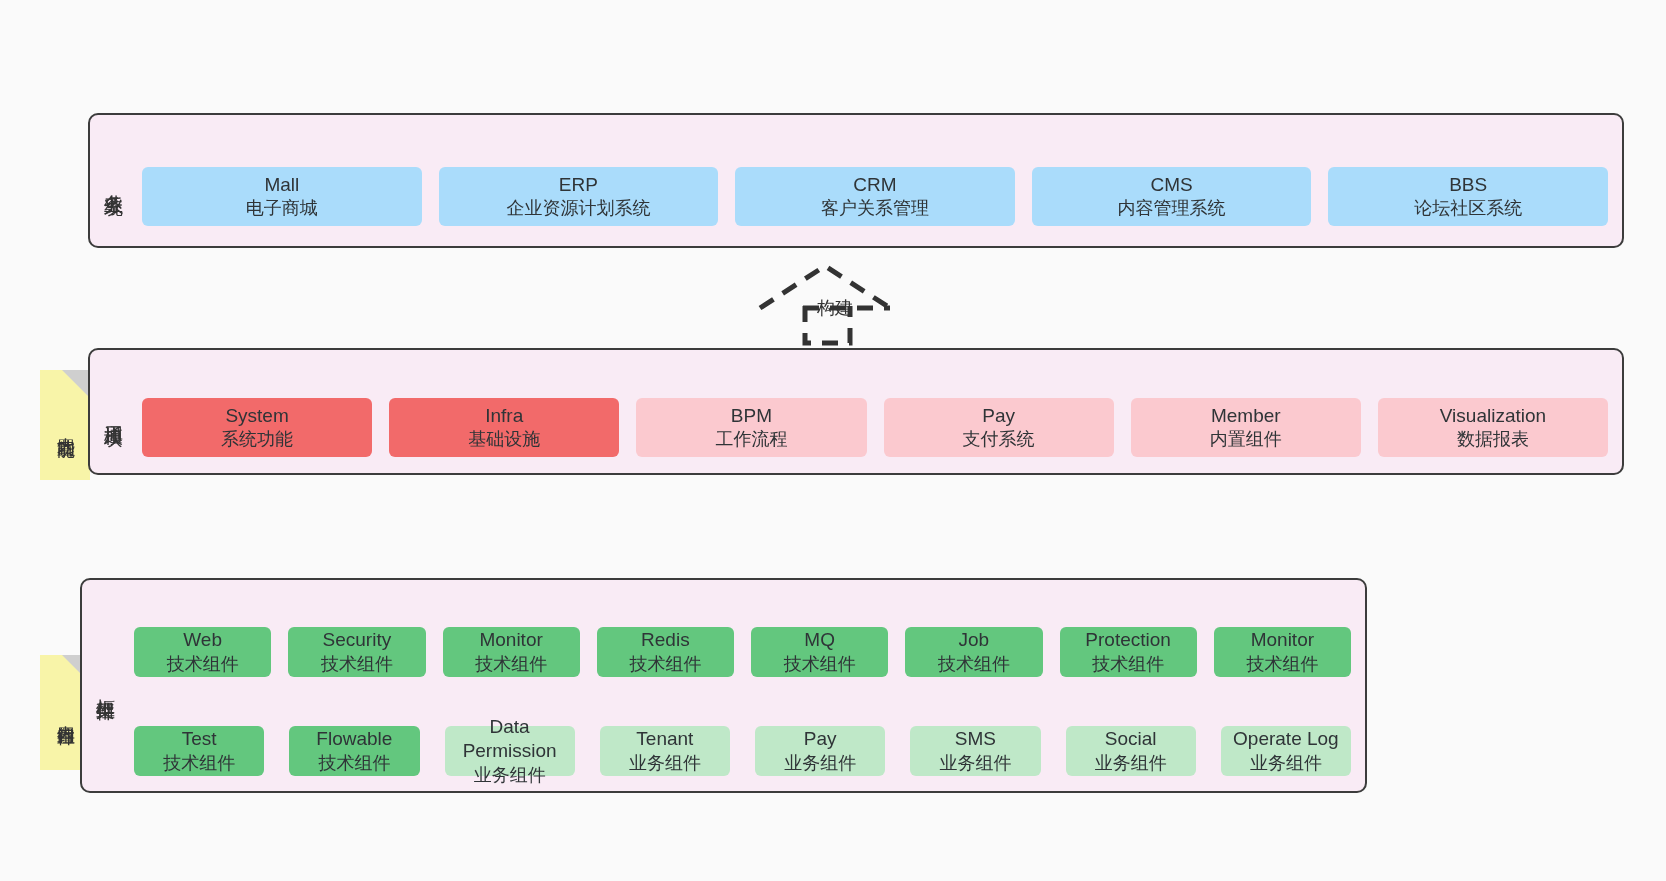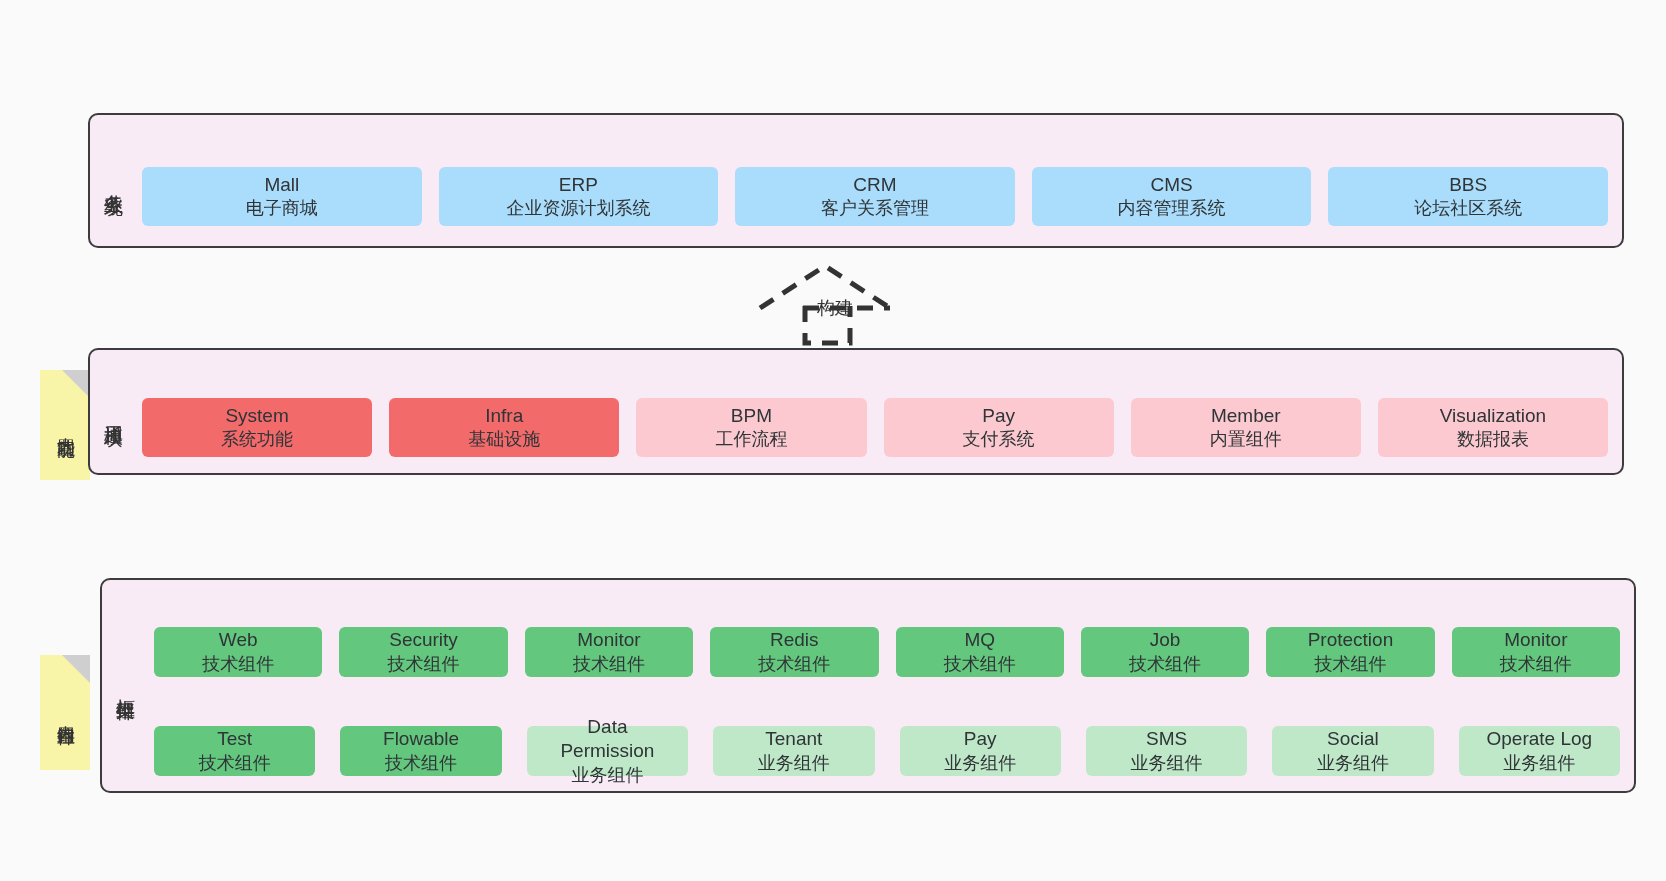--- a/index.html
+++ b/index.html
@@ -190,21 +190,21 @@
         </div>
       </div>
     </div>
   </div>
 
 
   <div class="sticky" style="left:40px; top:655px; width:50px; height:115px;">
     <span>内置组件</span>
   </div>
 
-  <div class="panel" style="left:100px; top:578px; width:1536px; height:215px;">
+  <div class="panel" style="left:80px; top:578px; width:1287px; height:215px;">
     <div class="panel-label">框架组件</div>
     <div class="panel-body">
 
       <div class="card-row" style="height:82px;">
         <div class="card c-green">
           <span class="title">Web</span>
           <span class="sub">技术组件</span>
         </div>
         <div class="card c-green">
           <span class="title">Security</span>

